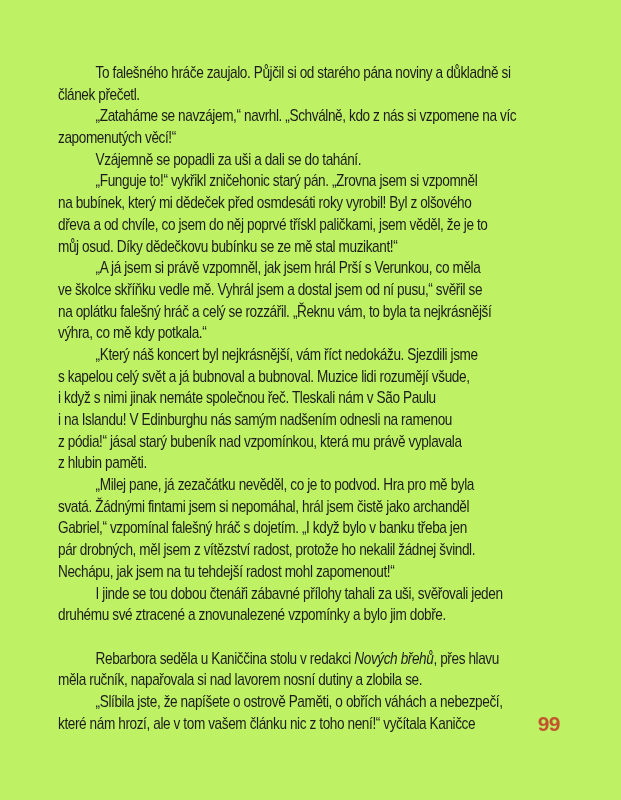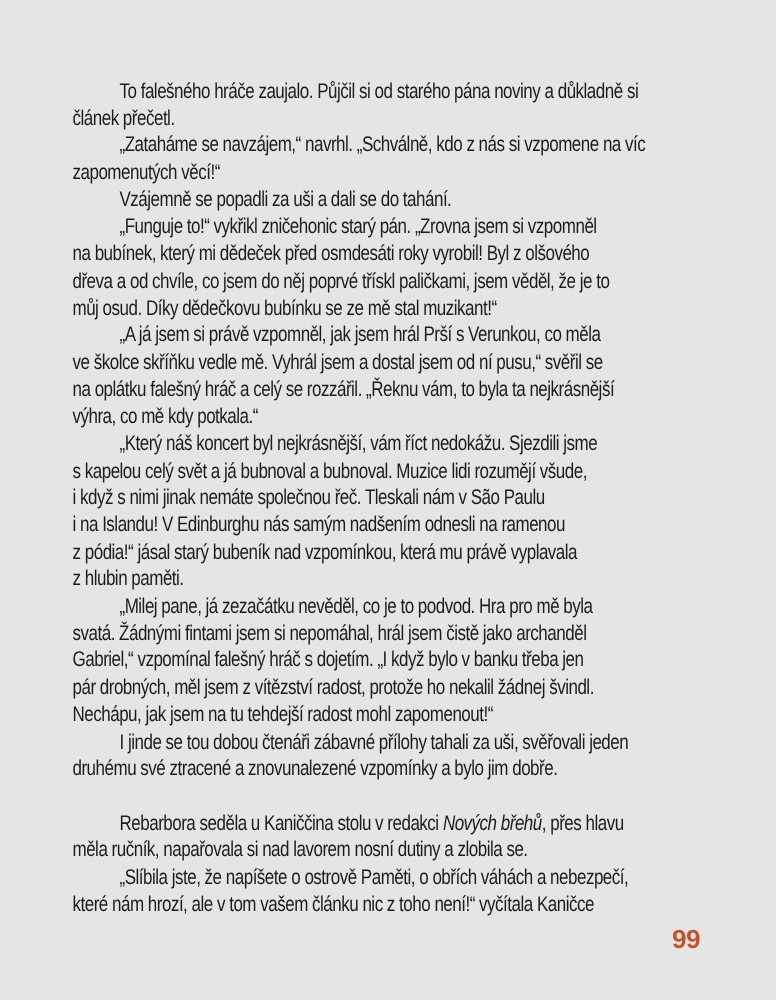--- a/index.html
+++ b/index.html
@@ -1,21 +1,21 @@
 <!DOCTYPE html>
 <html lang="cs"><head>
 <meta charset="utf-8">
 <style>
   html, body { margin: 0; padding: 0; background: #ffffff; }
 
   .book-page {
     position: relative;
     width: 621px;
     height: 800px;
-    background: #e5e5e5;
+    background: #bef264;
     overflow: hidden;
     font-family: "Liberation Sans", sans-serif;
   }
 
   
   .textblock {
     position: absolute;
     left: 58px;
     top: 62px;
     width: 720px;
@@ -30,21 +30,21 @@
     font-size: 17px;
     letter-spacing: -0.5px;
     white-space: nowrap;
   }
   .line.indent { padding-left: 47px; }
   .line.gap { height: 21.7px; }
   .italic { font-style: italic; }
 
   .page-number {
     position: absolute;
-    top: 740px;
+    top: 712px;
     right: 61px;
     font-size: 21px;
     font-weight: 700;
     letter-spacing: -0.5px;
     color: #c2542d;
   }
 </style>
 </head>
 <body>
 

